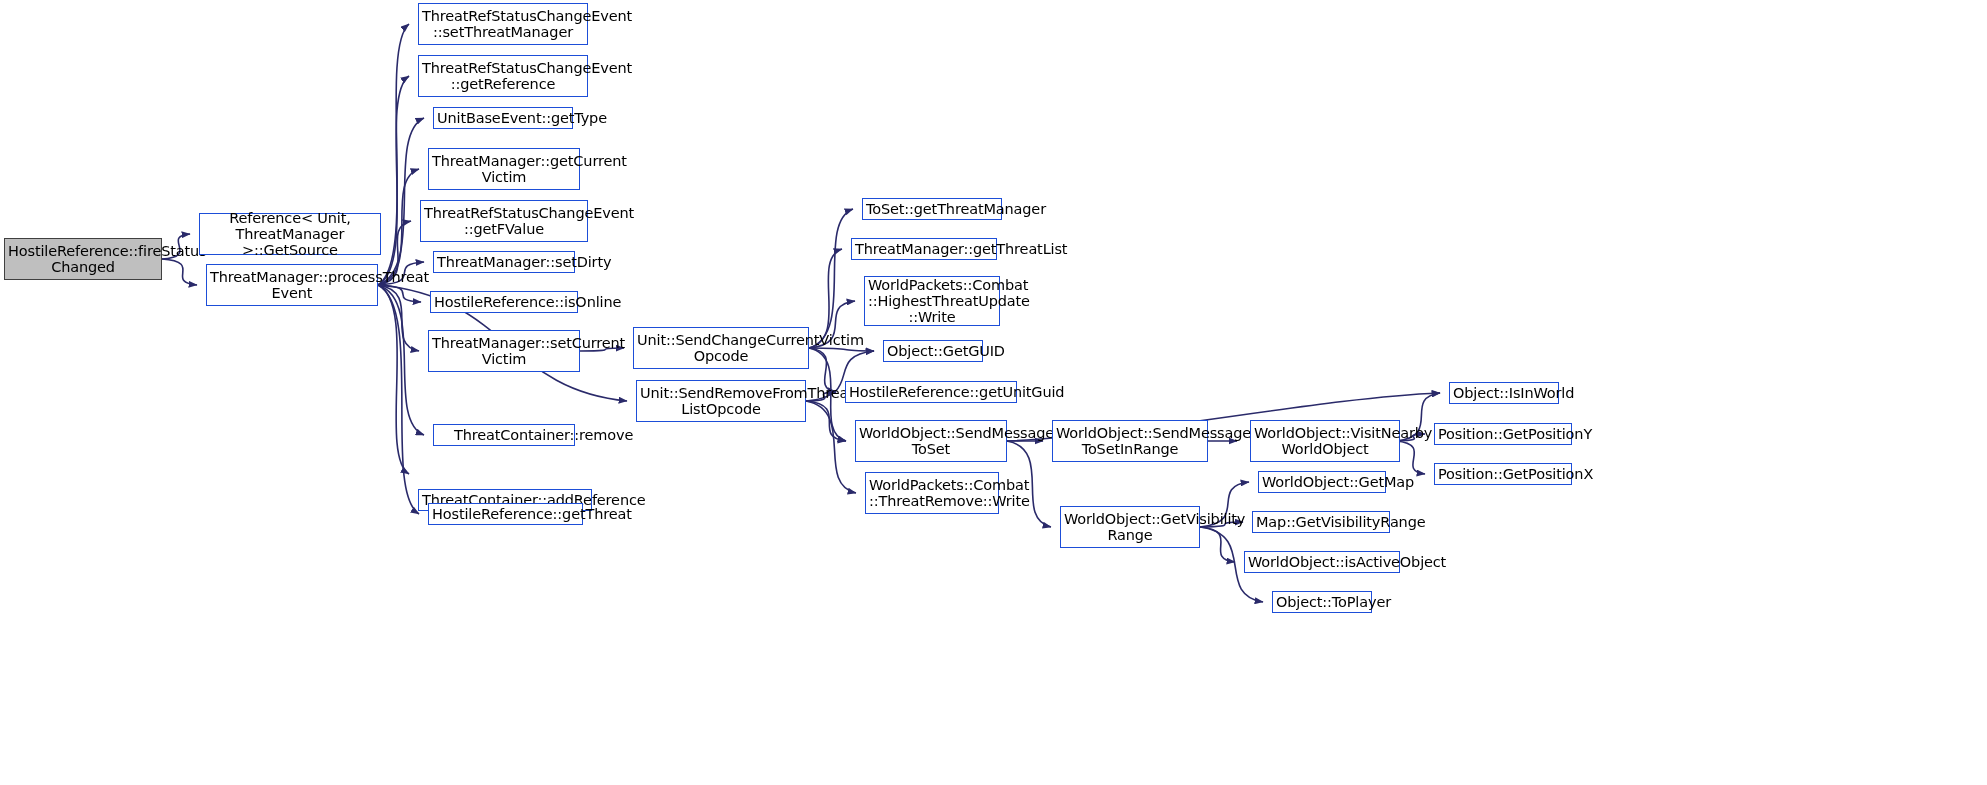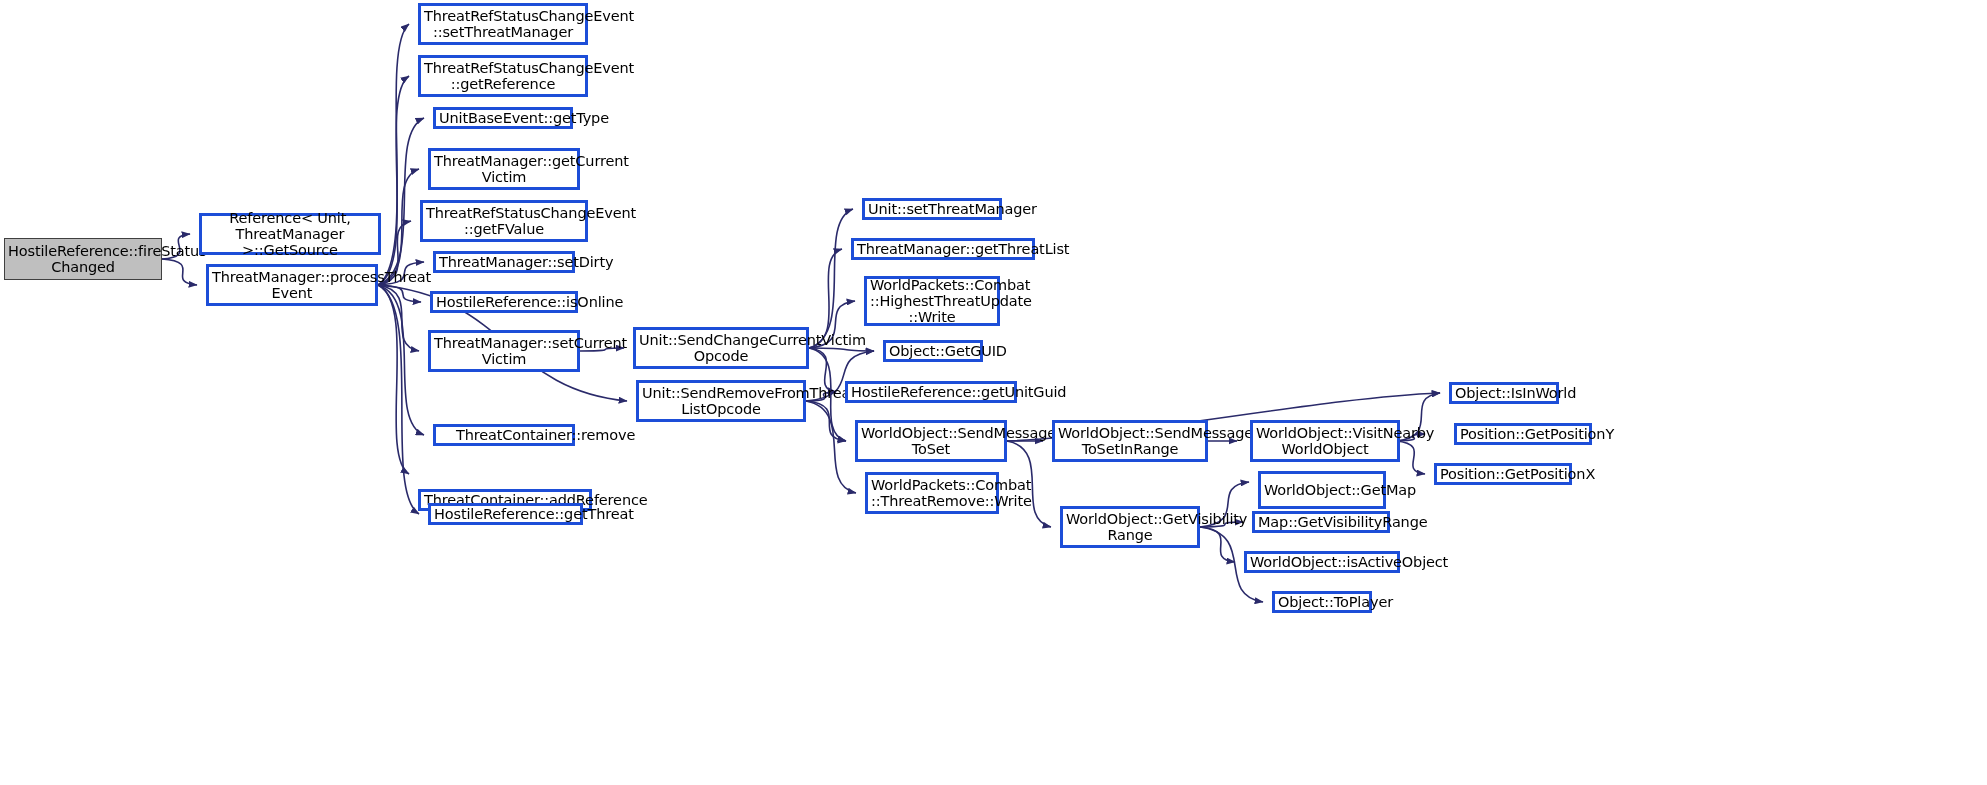--- a/index.html
+++ b/index.html
@@ -25,21 +25,21 @@
     pointer-events: none;
   }
   .node {
     position: absolute;
     box-sizing: border-box;
     display: flex;
     align-items: center;
     justify-content: center;
     text-align: center;
     background: #ffffff;
-    border: 3px solid #1d4ed8;
+    border: 1px solid #1d4ed8;
     color: #000000;
     font-size: 14.5px;
     line-height: 1.12;
     letter-spacing: -0.15px;
     padding: 0 3px;
     white-space: pre-line;
     z-index: 2;
   }
   .node.root {
     background: #bfbfbf;
@@ -119,38 +119,38 @@
       <div class="node" style="left: 430px; top: 291px; width: 148px; height: 22px;"><span class="node-label">HostileReference::isOnline</span></div>
       <div class="node" style="left: 428px; top: 330px; width: 152px; height: 42px;"><span class="node-label">ThreatManager::setCurrent
 Victim</span></div>
       <div class="node" style="left: 433px; top: 424px; width: 142px; height: 22px; padding-left: 20px;"><span class="node-label">ThreatContainer::remove</span></div>
       <div class="node" style="left: 418px; top: 489px; width: 174px; height: 22px;"><span class="node-label">ThreatContainer::addReference</span></div>
       <div class="node" style="left: 428px; top: 503px; width: 155px; height: 22px;"><span class="node-label">HostileReference::getThreat</span></div>
       <div class="node" style="left: 633px; top: 327px; width: 176px; height: 42px;"><span class="node-label">Unit::SendChangeCurrentVictim
 Opcode</span></div>
       <div class="node" style="left: 636px; top: 380px; width: 170px; height: 42px;"><span class="node-label">Unit::SendRemoveFromThreat
 ListOpcode</span></div>
-      <div class="node" style="left: 862px; top: 198px; width: 140px; height: 22px;"><span class="node-label">Unit::setThreatManager</span></div>
-      <div class="node" style="left: 851px; top: 238px; width: 184px; height: 22px;"><span class="node-label">ThreatManager::getThreatList</span></div>
+      <div class="node" style="left: 862px; top: 198px; width: 140px; height: 22px;"><span class="node-label">ToSet::getThreatManager</span></div>
+      <div class="node" style="left: 851px; top: 238px; width: 146px; height: 22px;"><span class="node-label">ThreatManager::getThreatList</span></div>
       <div class="node" style="left: 864px; top: 276px; width: 136px; height: 50px;"><span class="node-label">WorldPackets::Combat
 ::HighestThreatUpdate
 ::Write</span></div>
       <div class="node" style="left: 883px; top: 340px; width: 100px; height: 22px;"><span class="node-label">Object::GetGUID</span></div>
       <div class="node" style="left: 845px; top: 381px; width: 172px; height: 22px;"><span class="node-label">HostileReference::getUnitGuid</span></div>
       <div class="node" style="left: 855px; top: 420px; width: 152px; height: 42px;"><span class="node-label">WorldObject::SendMessage
 ToSet</span></div>
       <div class="node" style="left: 865px; top: 472px; width: 134px; height: 42px;"><span class="node-label">WorldPackets::Combat
 ::ThreatRemove::Write</span></div>
       <div class="node" style="left: 1052px; top: 420px; width: 156px; height: 42px;"><span class="node-label">WorldObject::SendMessage
 ToSetInRange</span></div>
       <div class="node" style="left: 1060px; top: 506px; width: 140px; height: 42px;"><span class="node-label">WorldObject::GetVisibility
 Range</span></div>
       <div class="node" style="left: 1250px; top: 420px; width: 150px; height: 42px;"><span class="node-label">WorldObject::VisitNearby
 WorldObject</span></div>
-      <div class="node" style="left: 1258px; top: 471px; width: 128px; height: 38px;"><span class="node-label">WorldObject::GetMap</span></div>
+      <div class="node" style="left: 1258px; top: 471px; width: 128px; height: 22px;"><span class="node-label">WorldObject::GetMap</span></div>
       <div class="node" style="left: 1252px; top: 511px; width: 138px; height: 22px;"><span class="node-label">Map::GetVisibilityRange</span></div>
       <div class="node" style="left: 1244px; top: 551px; width: 156px; height: 22px;"><span class="node-label">WorldObject::isActiveObject</span></div>
       <div class="node" style="left: 1272px; top: 591px; width: 100px; height: 22px;"><span class="node-label">Object::ToPlayer</span></div>
       <div class="node" style="left: 1449px; top: 382px; width: 110px; height: 22px;"><span class="node-label">Object::IsInWorld</span></div>
-      <div class="node" style="left: 1434px; top: 423px; width: 138px; height: 22px; margin-left: 20px;"><span class="node-label">Position::GetPositionY</span></div>
+      <div class="node" style="left: 1434px; top: 423px; width: 138px; height: 22px;"><span class="node-label">Position::GetPositionY</span></div>
       <div class="node" style="left: 1434px; top: 463px; width: 138px; height: 22px;"><span class="node-label">Position::GetPositionX</span></div>
     </div>
 </div>
 
 </body></html>

